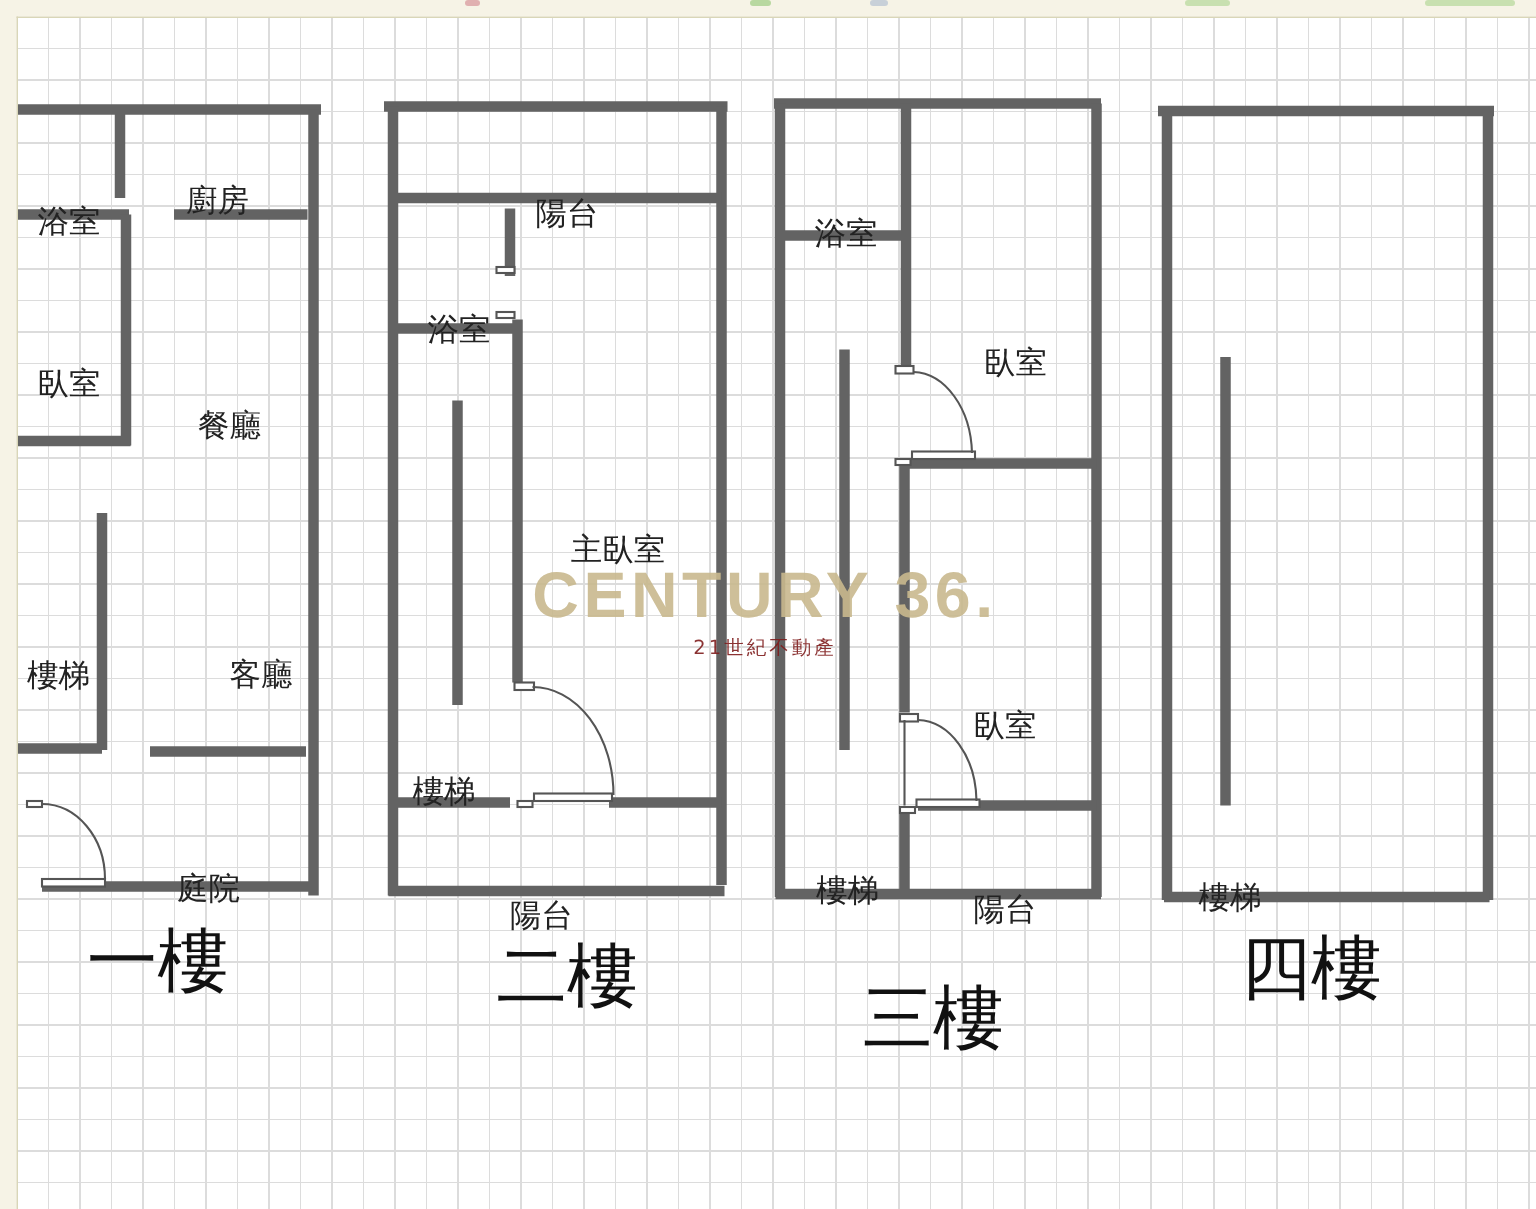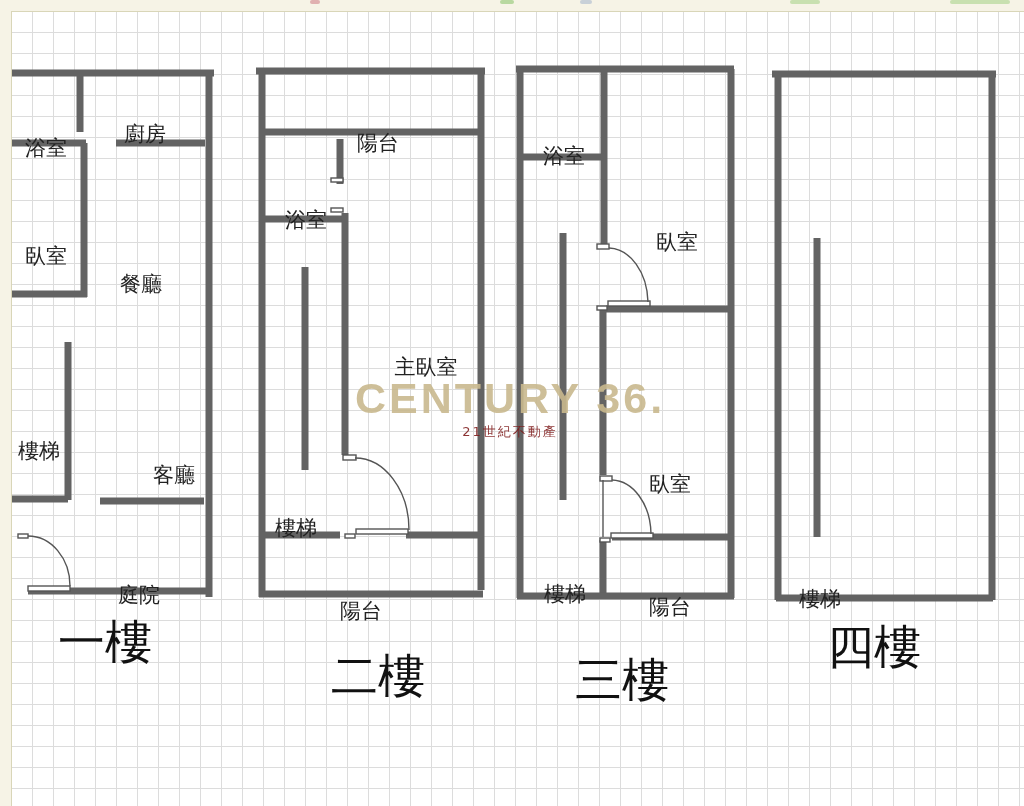--- a/index.html
+++ b/index.html
@@ -134,32 +134,32 @@
     </g>
   </g>
 </svg>
 
 <div class="watermark">CENTURY 36.</div>
 <div class="watermark-sub">21世紀不動產</div>
 
 <div class="label" style="left:46px;top:106px;">浴室</div>
 <div class="label" style="left:145px;top:92px;">廚房</div>
 <div class="label" style="left:46px;top:214px;">臥室</div>
-<div class="label" style="left:141px;top:242px;">餐廳</div>
+<div class="label" style="left:153px;top:242px;">餐廳</div>
 <div class="label" style="left:39px;top:409px;">樓梯</div>
-<div class="label" style="left:158px;top:433px;padding-left:32px;">客廳</div>
-<div class="label" style="left:139px;top:553px;">庭院</div>
+<div class="label" style="left:158px;top:408px;padding-left:32px;">客廳</div>
+<div class="label" style="left:139px;top:553px;font-family:Liberation Mono, monospace;">庭院</div>
 <div class="floor-title" style="left:105px;top:641px;">一樓</div>
 
 <div class="label" style="left:378px;top:101px;">陽台</div>
 <div class="label" style="left:306px;top:178px;">浴室</div>
-<div class="label" style="left:426px;top:325px;">主臥室</div>
+<div class="label" style="left:412px;top:325px;">主臥室</div>
 <div class="label" style="left:296px;top:486px;">樓梯</div>
 <div class="label" style="left:361px;top:569px;">陽台</div>
-<div class="floor-title" style="left:378px;top:651px;margin-top:24px;">二樓</div>
+<div class="floor-title" style="left:378px;top:651px;">二樓</div>
 
 <div class="label" style="left:564px;top:114px;">浴室</div>
 <div class="label" style="left:677px;top:200px;">臥室</div>
 <div class="label" style="left:670px;top:442px;">臥室</div>
 <div class="label" style="left:565px;top:552px;">樓梯</div>
 <div class="label" style="left:670px;top:565px;">陽台</div>
 <div class="floor-title" style="left:622px;top:679px;">三樓</div>
 
 <div class="label" style="left:820px;top:557px;">樓梯</div>
 <div class="floor-title" style="left:874px;top:646px;text-align:center;">四樓</div>

